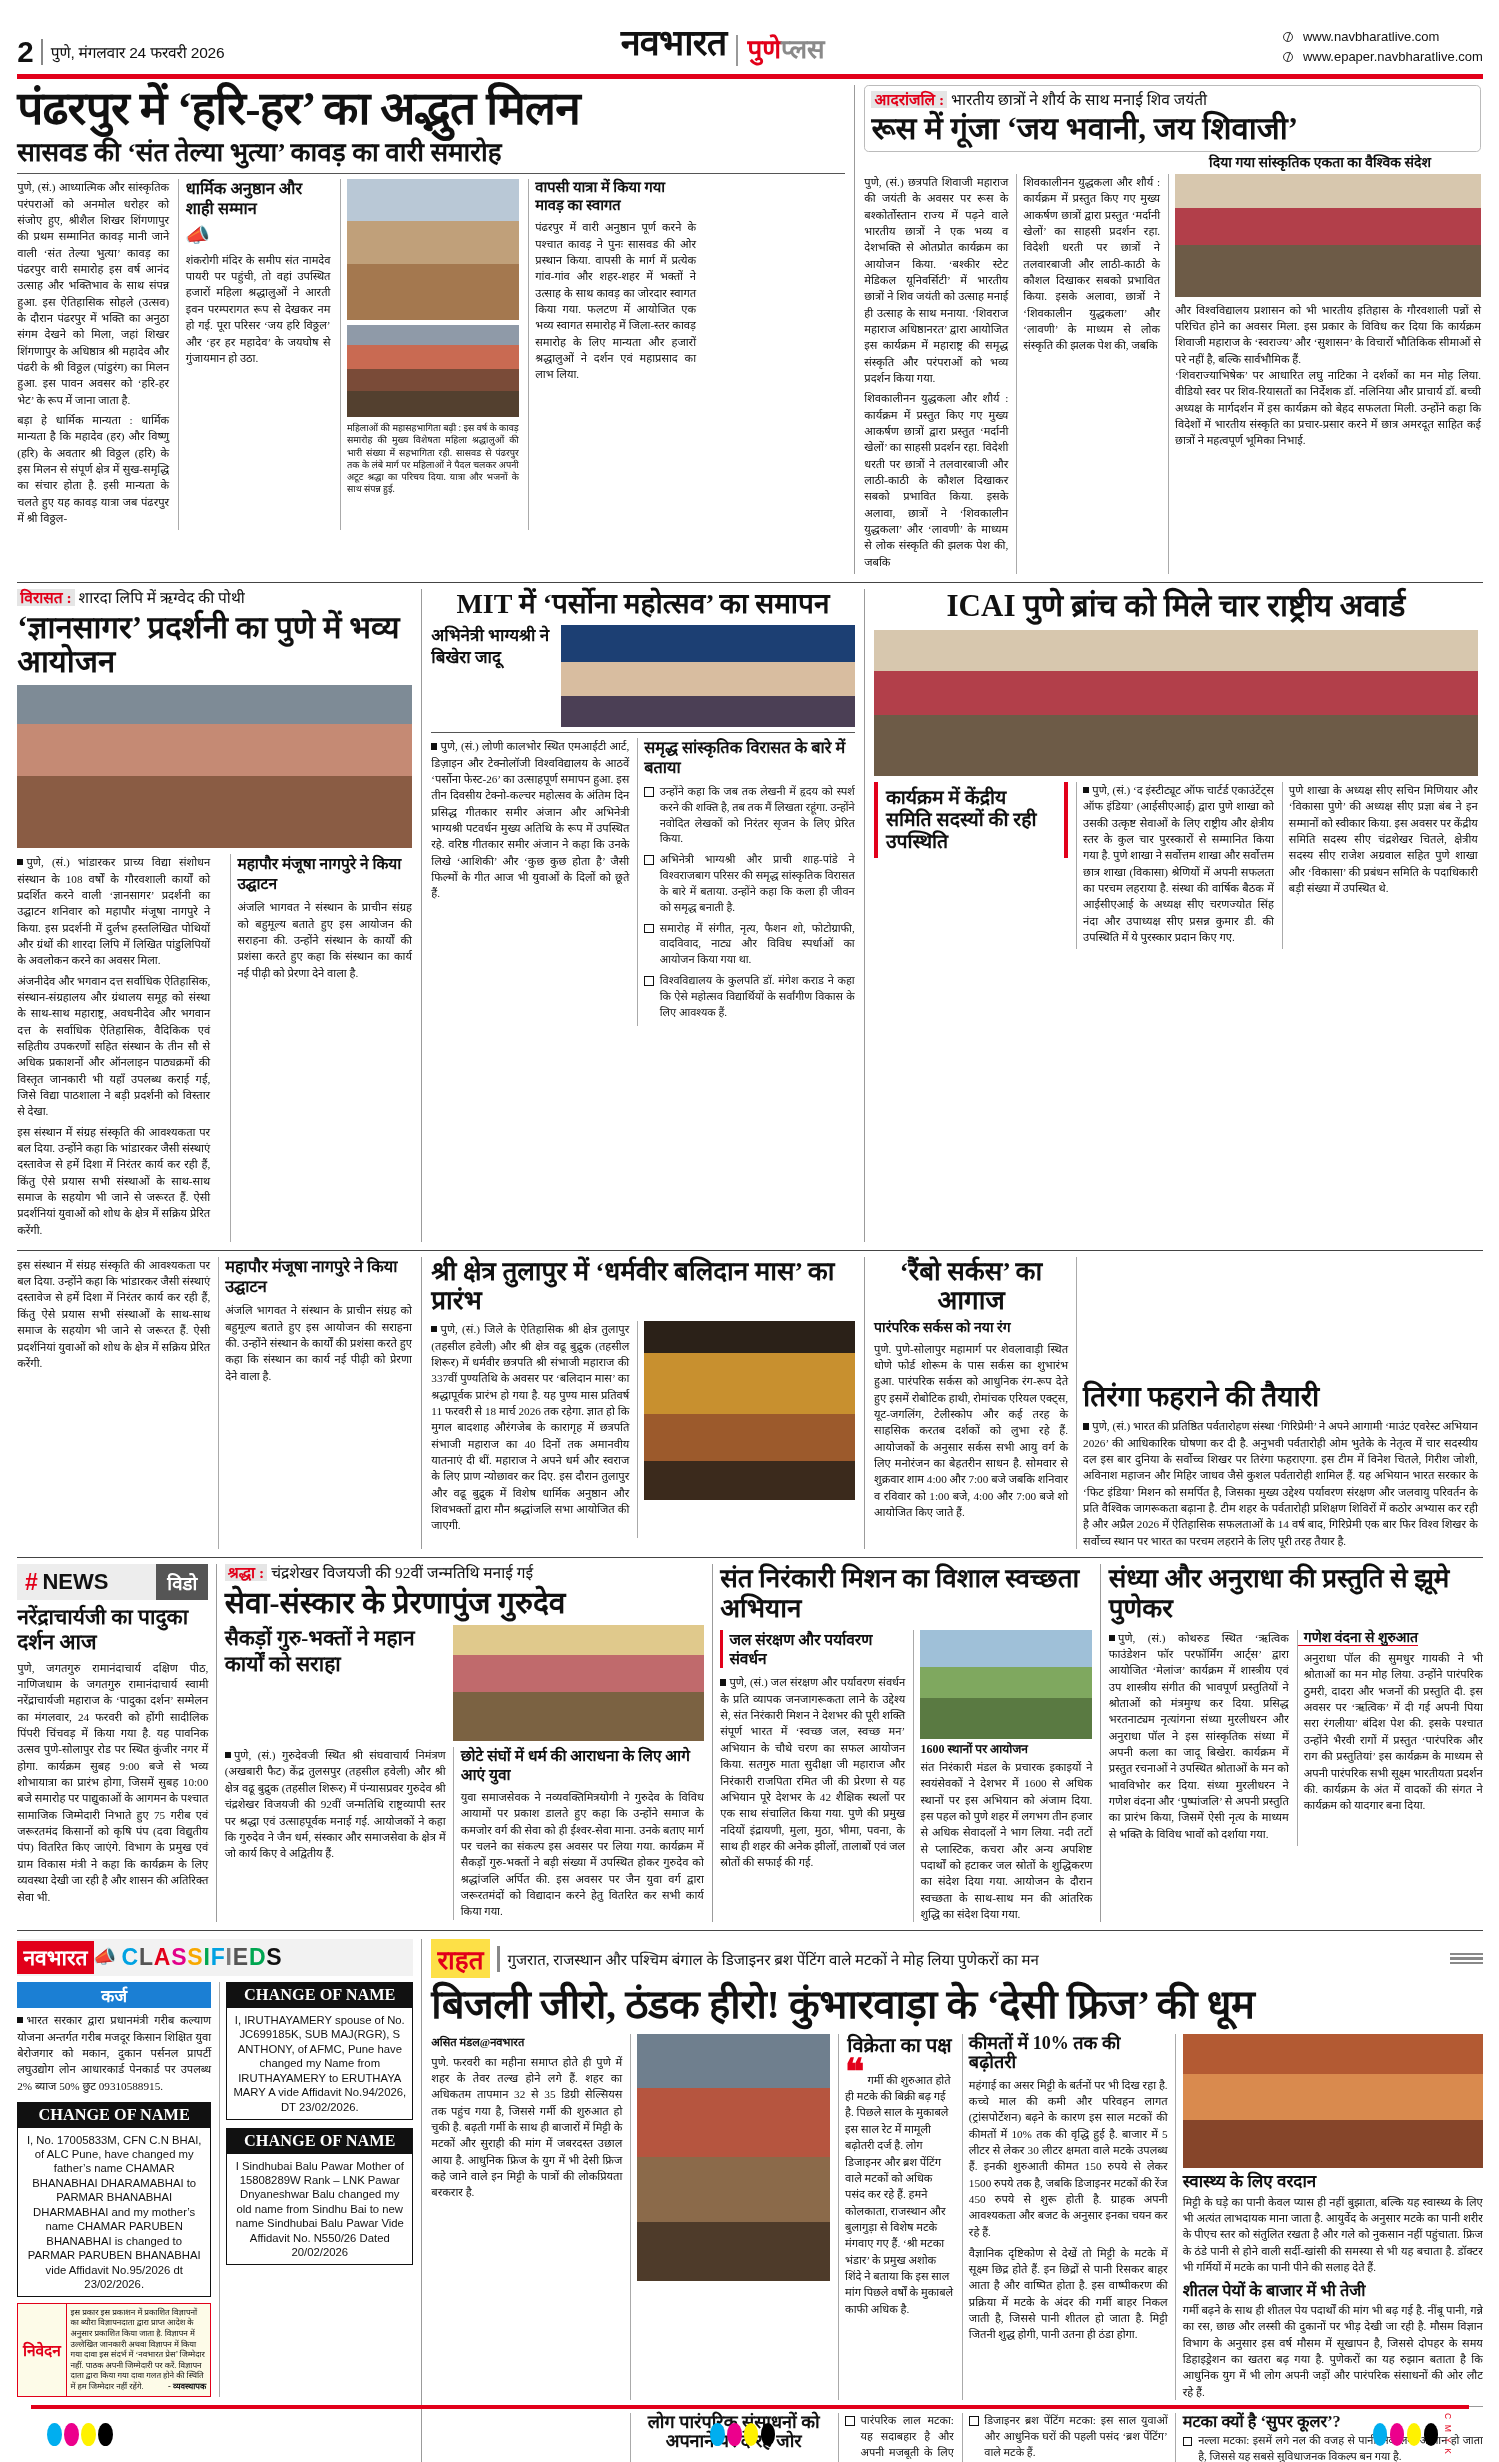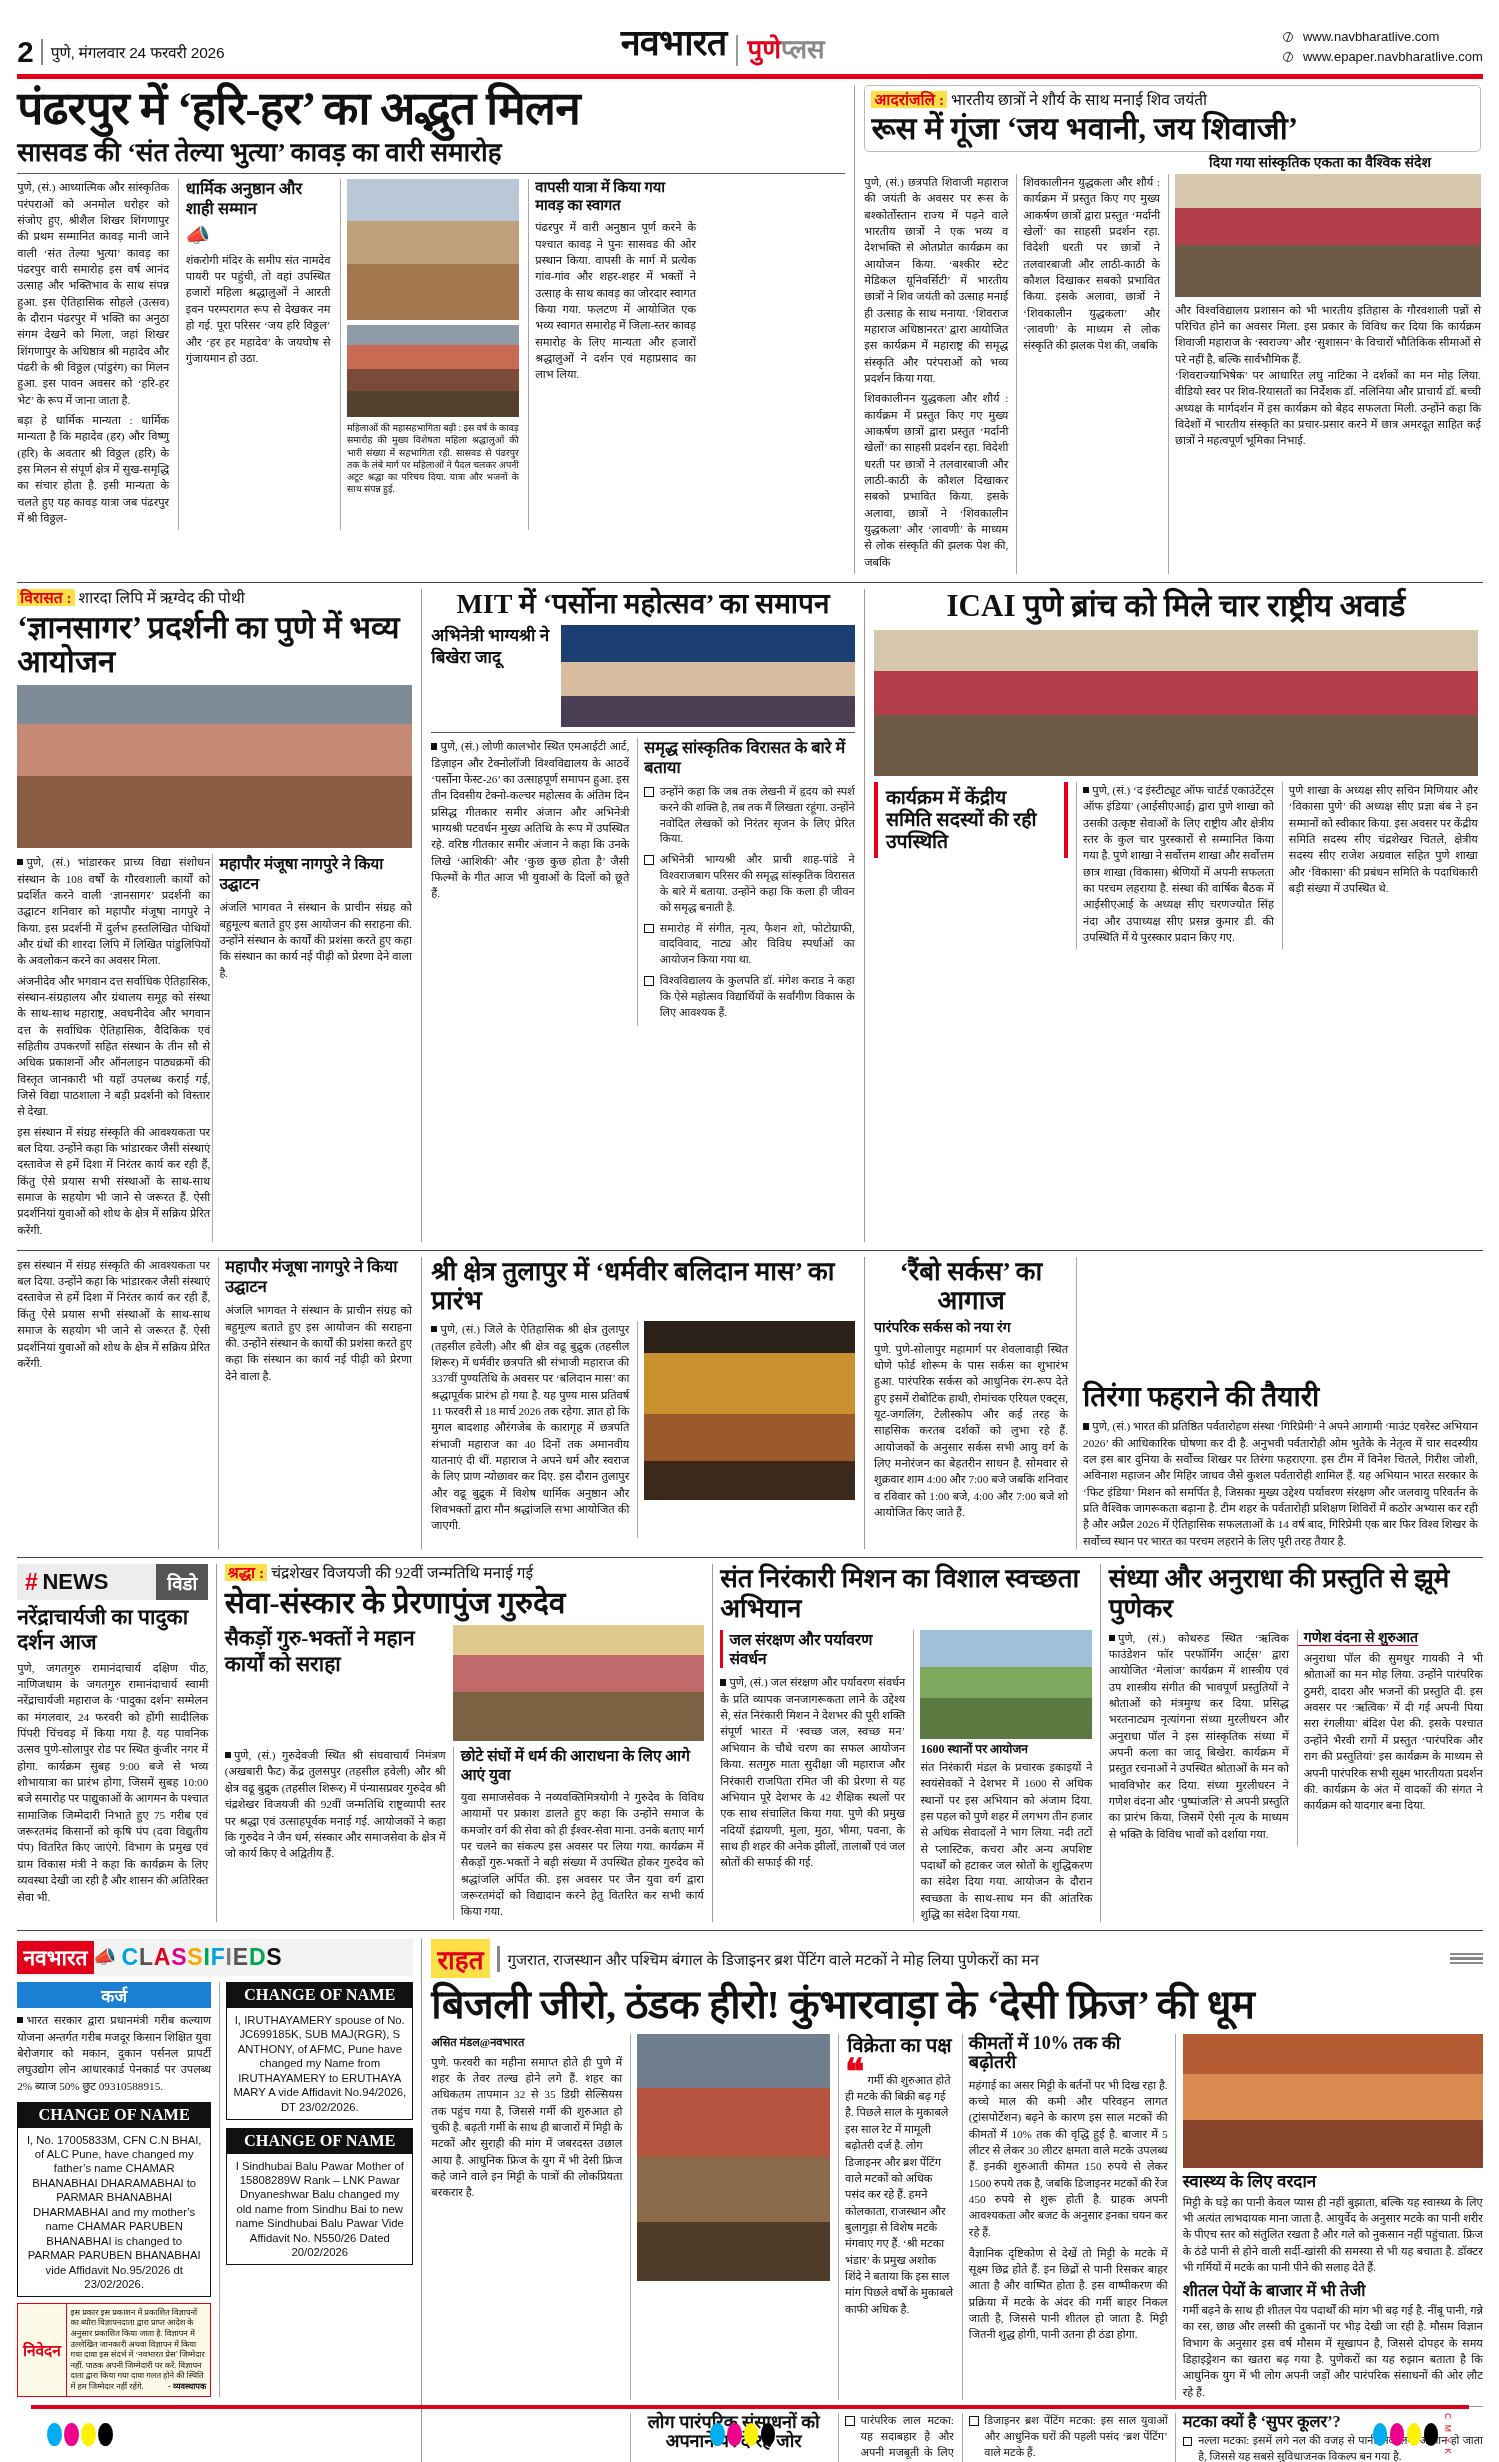--- a/index.html
+++ b/index.html
@@ -28,21 +28,21 @@
   .mh-right { text-align:left; font-size:13px; font-family:"Liberation Sans",sans-serif; line-height:1.5; }
   .mh-right div { display:flex; align-items:center; gap:10px; }
   .globe { display:inline-block; width:10px; height:10px; border:1.1px solid #333; border-radius:50%; position:relative; }
   .globe:after{ content:""; position:absolute; left:3.9px; top:-0.8px; width:2.3px; height:10px; border-left:1.1px solid #333; transform:rotate(20deg); }
 
   .redrule { height:4.7px; background:#e2001a; margin:3.1px 6.2px 0 6.2px; }
 
   
   .hl { font-weight:bold; line-height:1.05; }
   .kicker { font-size:15.5px; line-height:1.2; }
-  .kicker .k-red { color:#e2001a; font-weight:bold; background:#fde047; padding:0 3.1px;margin-top:18px; }
+  .kicker .k-red { color:#e2001a; font-weight:bold; background:#e5e5e5; padding:0 3.1px;margin-top:18px; }
   .body-txt { font-size:11.2px; line-height:1.46; text-align:justify; }
   .body-txt p { margin-bottom:3.9px; }
   .sq { display:inline-block; width:6.2px; height:6.2px; background:#111; margin-right:3.1px; vertical-align:0.8px;}
   .hr-thin { border-top:0.8px solid #555; margin:5.4px 0; }
   .photo { background:#cfc9bf; position:relative; overflow:hidden; }
   .cap { font-size:9.3px; line-height:1.3; padding-top:2.3px; }
   .col-rule { border-left:0.8px solid #aaa; }
   .vrule { width:0.8px; background:#9b9b9b; }
 
   
@@ -194,21 +194,21 @@
 
   <div style="display:flex; padding:0 6.2px; margin-top:6.2px;">
 
     <div style="width:404px; padding-right:9.3px;">
       <div class="kicker">
         <span class="k-red">विरासत :</span>
         <span>शारदा लिपि में ऋग्वेद की पोथी</span>
       </div>
       <div class="hl" style="font-size:31px; line-height:1.1; margin-top:3.1px;">‘ज्ञानसागर’ प्रदर्शनी का पुणे में भव्य आयोजन</div>
       <div class="photo ph-exh" style="height:163px; margin-top:6.2px;"></div>
-      <div style="display:flex; gap:2px; margin-top:6.2px;">
+      <div style="display:flex; gap:20px; margin-top:6.2px;">
         <div style="width:193px;" class="body-txt">
           <p><span class="sq"></span><span>पुणे, (सं.) भांडारकर प्राच्य विद्या संशोधन संस्थान के 108 वर्षों के गौरवशाली कार्यों को प्रदर्शित करने वाली ‘ज्ञानसागर’ प्रदर्शनी का उद्घाटन शनिवार को महापौर मंजूषा नागपुरे ने किया. इस प्रदर्शनी में दुर्लभ हस्तलिखित पोथियों और ग्रंथों की शारदा लिपि में लिखित पांडुलिपियों के अवलोकन करने का अवसर मिला.</span></p>
           <p>अंजनीदेव और भगवान दत्त सर्वाधिक ऐतिहासिक, संस्थान-संग्रहालय और ग्रंथालय समूह को संस्था के साथ-साथ महाराष्ट्र, अवधनीदेव और भगवान दत्त के सर्वाधिक ऐतिहासिक, वैदिकिक एवं सहितीय उपकरणों सहित संस्थान के तीन सौ से अधिक प्रकाशनों और ऑनलाइन पाठ्यक्रमों की विस्तृत जानकारी भी यहाँ उपलब्ध कराई गई, जिसे विद्या पाठशाला ने बड़ी प्रदर्शनी को विस्तार से देखा.</p>
           <p>इस संस्थान में संग्रह संस्कृति की आवश्यकता पर बल दिया. उन्होंने कहा कि भांडारकर जैसी संस्थाएं दस्तावेज से हमें दिशा में निरंतर कार्य कर रही हैं, किंतु ऐसे प्रयास सभी संस्थाओं के साथ-साथ समाज के सहयोग भी जाने से जरूरत हैं. ऐसी प्रदर्शनियां युवाओं को शोध के क्षेत्र में सक्रिय प्रेरित करेंगी.</p>
         </div>
         <div style="flex:1;" class="col-rule">
           <div class="hl" style="font-size:15.5px; padding-left:6.2px; line-height:1.25;">महापौर मंजूषा नागपुरे ने किया उद्घाटन</div>
           <div class="body-txt" style="padding-left:6.2px; margin-top:6.2px;">अंजलि भागवत ने संस्थान के प्राचीन संग्रह को बहुमूल्य बताते हुए इस आयोजन की सराहना की. उन्होंने संस्थान के कार्यों की प्रशंसा करते हुए कहा कि संस्थान का कार्य नई पीढ़ी को प्रेरणा देने वाला है.</div>
         </div>
       </div>

